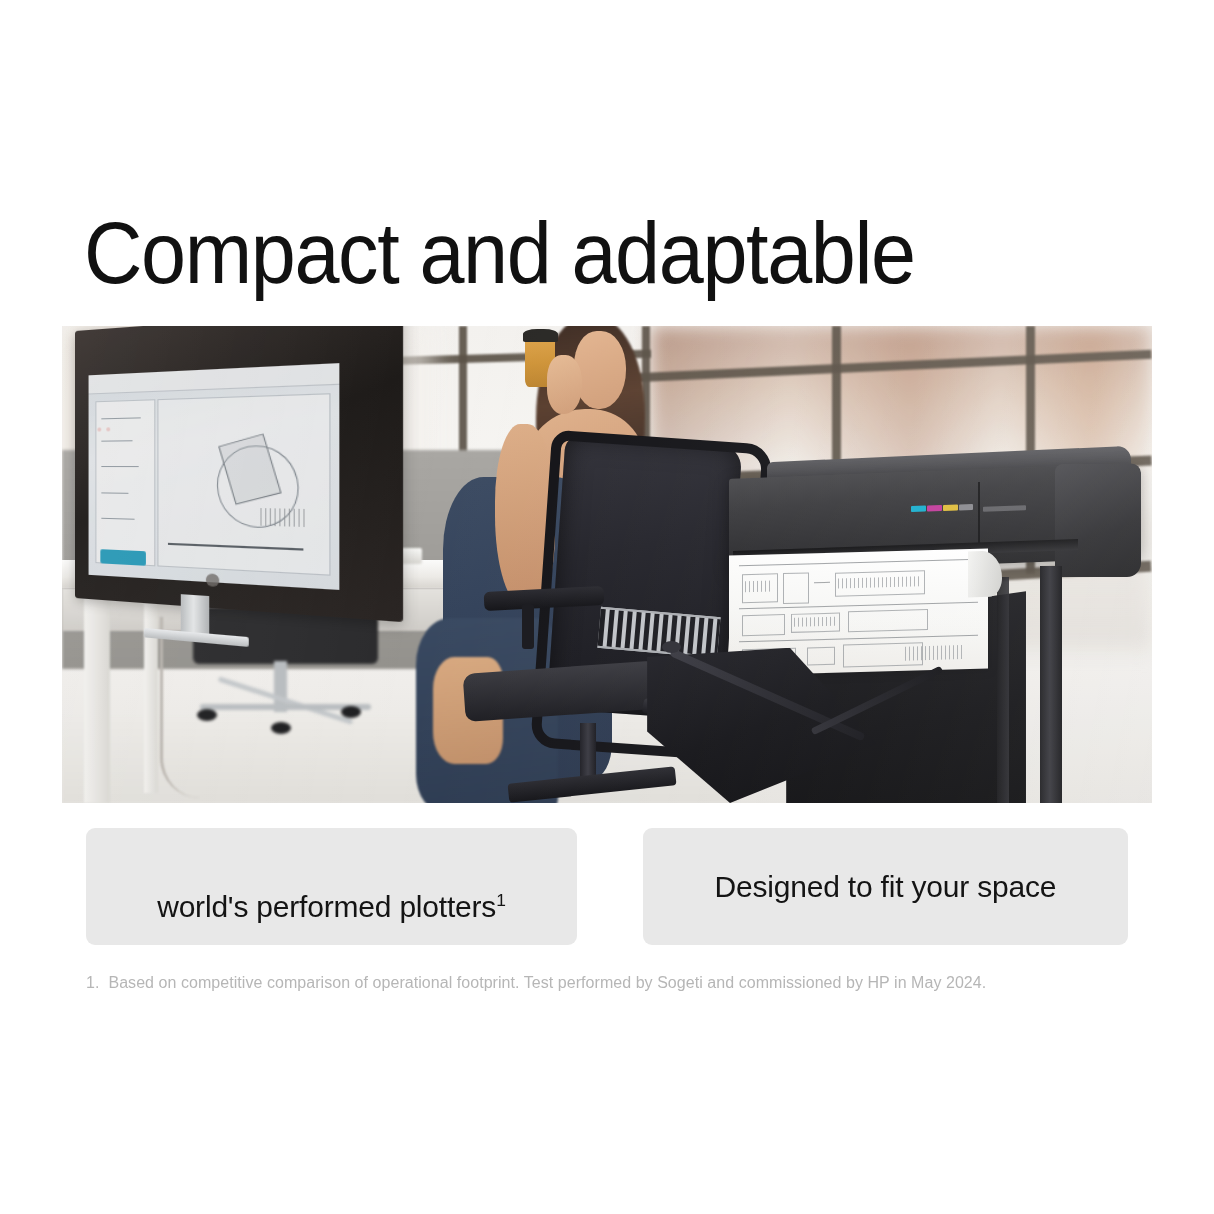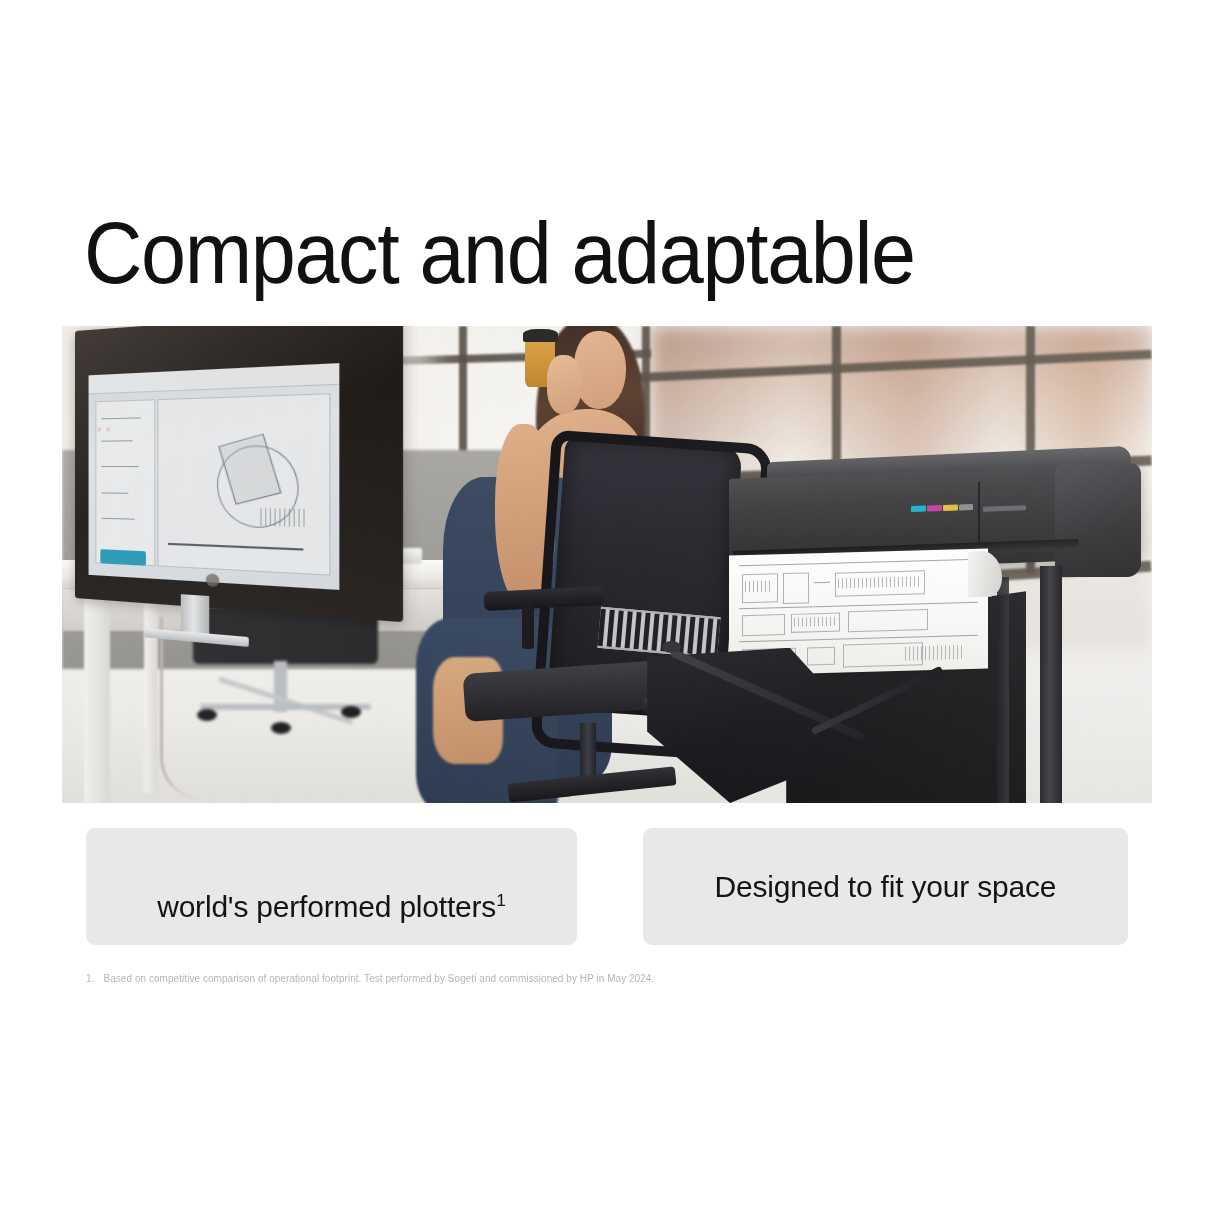--- a/index.html
+++ b/index.html
@@ -729,21 +729,21 @@
     font-size: 0.58em;
     vertical-align: super;
     line-height: 0;
   }
 
   
   .footnote {
     position: absolute;
     left: 86px;
     top: 972px;
-    font-size: 10px;
+    font-size: 16px;
     line-height: 1.4;
     color: #b6b6b6;
     letter-spacing: 0.05px;
     white-space: nowrap;
   }
   .footnote .fn-num { margin-right: 9px; }
 </style>
 </head>
 <body>
 

